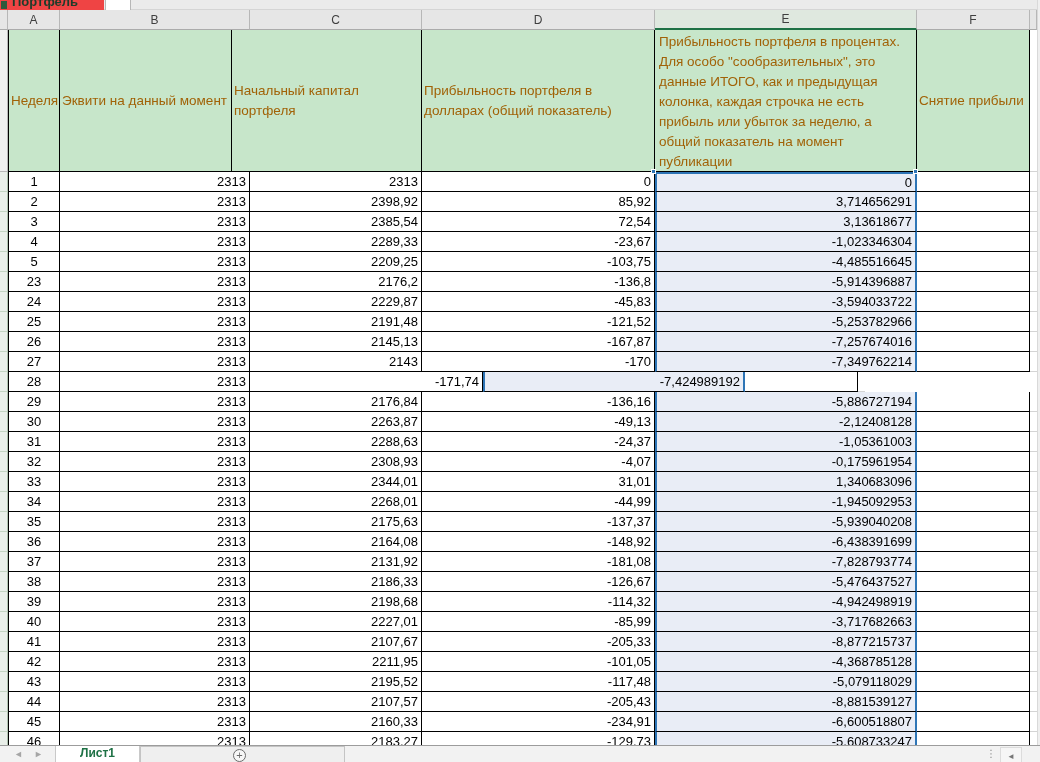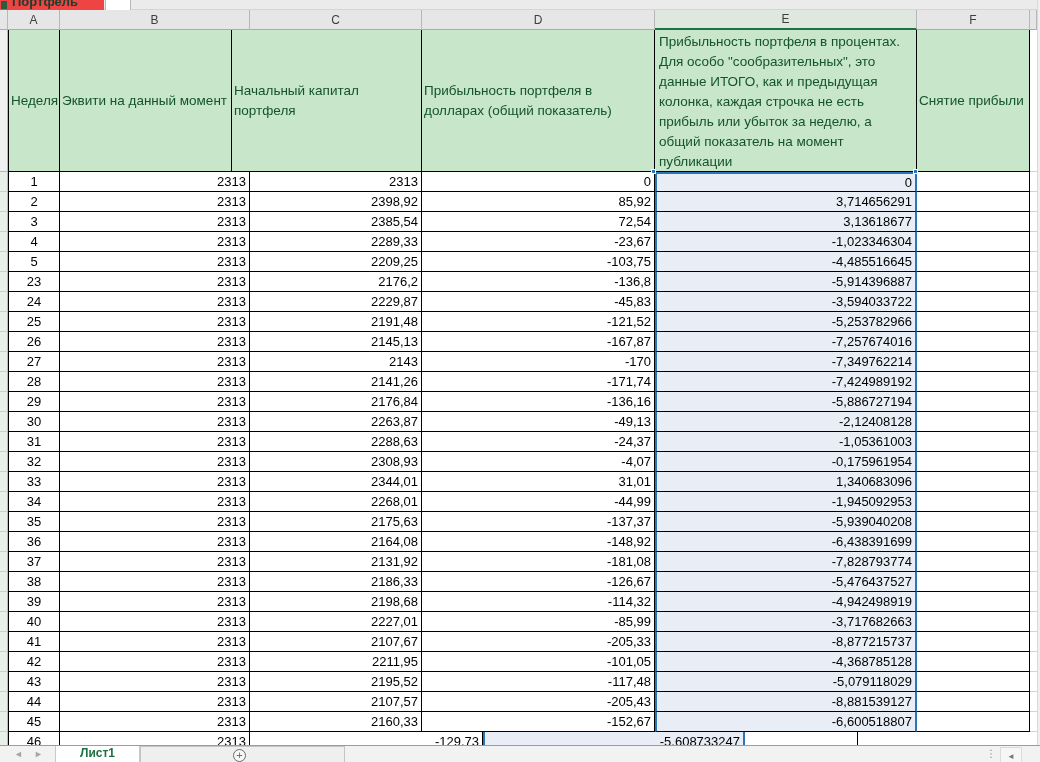--- a/index.html
+++ b/index.html
@@ -18,21 +18,21 @@
   .ch { height: 20px; background: #E6E6E6; border-right: 1px solid #B7B7B7; border-bottom: 1px solid #ABABAB;
         display: flex; align-items: center; justify-content: center; font-size: 12px; color: #3F3F3F; }
   .ch-e { background: #DFE8DF; border-bottom: 2px solid #1E7145; }
   .w-sliver { width: 8px; }
   .w-a { width: 52px; } .w-b { width: 190px; } .w-c { width: 172px; }
   .w-d { width: 233px; } .w-e { width: 262px; } .w-f { width: 113px; } .w-g { width: 7px; }
 
   
   .headerrow { position: absolute; left: 0; top: 30px; height: 142px; display: flex; }
   .sliver-h { width: 8px; height: 142px; background: #F0F0F0; border-right: 1px solid #B7B7B7; border-bottom: 1px solid #B7B7B7; }
-  .hcell { height: 142px; background: #C7E6CA; color: #14532d; font-size: 13.5px; line-height: 20px;
+  .hcell { height: 142px; background: #C7E6CA; color: #a16207; font-size: 13.5px; line-height: 20px;
            border-right: 1px solid #000; border-bottom: 1px solid #000;
            display: flex; align-items: center; padding: 1px 2px; white-space: pre-line; }
   .hcell-a { border-left: 1px solid #000; }
   .hcell-e { align-items: flex-start; padding-top: 2px; padding-left: 4px; }
   .hdr-g { width: 7px; height: 142px; background: #fff; border-bottom: 1px solid #D4D4D4; }
 
   
   .datarows { position: absolute; left: 0; top: 172px; width: 1040px; height: 573px; overflow: hidden; }
   .drow { display: flex; height: 20px; font-size: 13px; color: #000; }
   .dc { height: 20px; border-right: 1px solid #000; border-bottom: 1px solid #000;
@@ -207,21 +207,20 @@
         <div class="dc w-c">2143</div>
         <div class="dc w-d">-170</div>
         <div class="dc w-e dc-e">-7,349762214</div>
         <div class="dc w-f"></div>
         <div class="dc dc-g"></div>
       </div>
       <div class="drow">
         <div class="dc dc-sliver"></div>
         <div class="dc w-a dc-a">28</div>
         <div class="dc w-b">2313</div>
-        <div class="dc w-c">2141,26</div>
         <div class="dc w-d">-171,74</div>
         <div class="dc w-e dc-e">-7,424989192</div>
         <div class="dc w-f"></div>
         <div class="dc dc-g"></div>
       </div>
       <div class="drow">
         <div class="dc dc-sliver"></div>
         <div class="dc w-a dc-a">29</div>
         <div class="dc w-b">2313</div>
         <div class="dc w-c">2176,84</div>
@@ -378,29 +377,30 @@
         <div class="dc w-d">-205,43</div>
         <div class="dc w-e dc-e">-8,881539127</div>
         <div class="dc w-f"></div>
         <div class="dc dc-g"></div>
       </div>
       <div class="drow">
         <div class="dc dc-sliver"></div>
         <div class="dc w-a dc-a">45</div>
         <div class="dc w-b">2313</div>
         <div class="dc w-c">2160,33</div>
-        <div class="dc w-d">-152,67</div>
+        <div class="dc w-d">-234,91</div>
         <div class="dc w-e dc-e">-6,600518807</div>
         <div class="dc w-f"></div>
         <div class="dc dc-g"></div>
       </div>
       <div class="drow">
         <div class="dc dc-sliver"></div>
         <div class="dc w-a dc-a">46</div>
         <div class="dc w-b">2313</div>
+        <div class="dc w-c">2183,27</div>
         <div class="dc w-d">-129,73</div>
         <div class="dc w-e dc-e">-5,608733247</div>
         <div class="dc w-f"></div>
         <div class="dc dc-g"></div>
       </div>
     </div>
 
   <div class="handle handle-tl"></div>
   <div class="handle handle-tr"></div>
 

